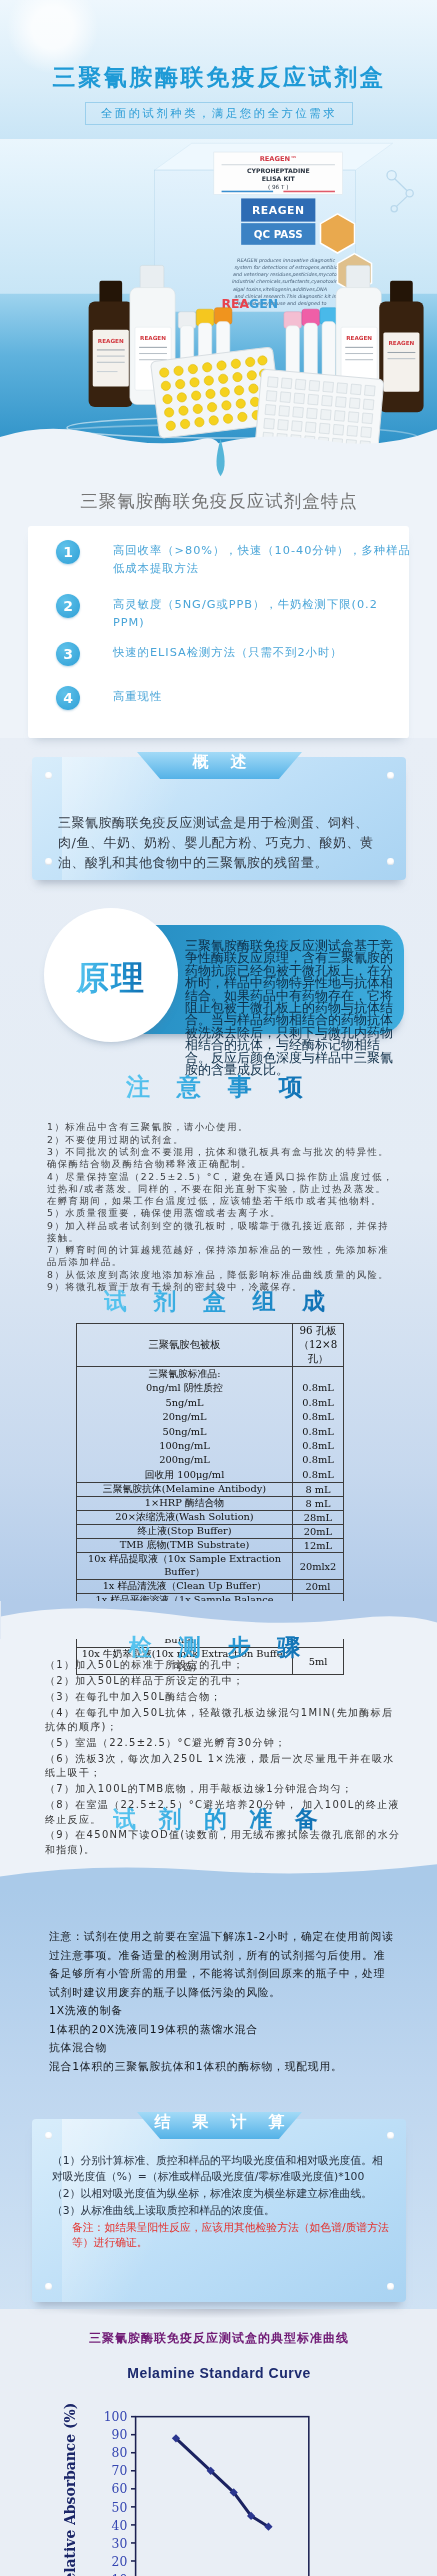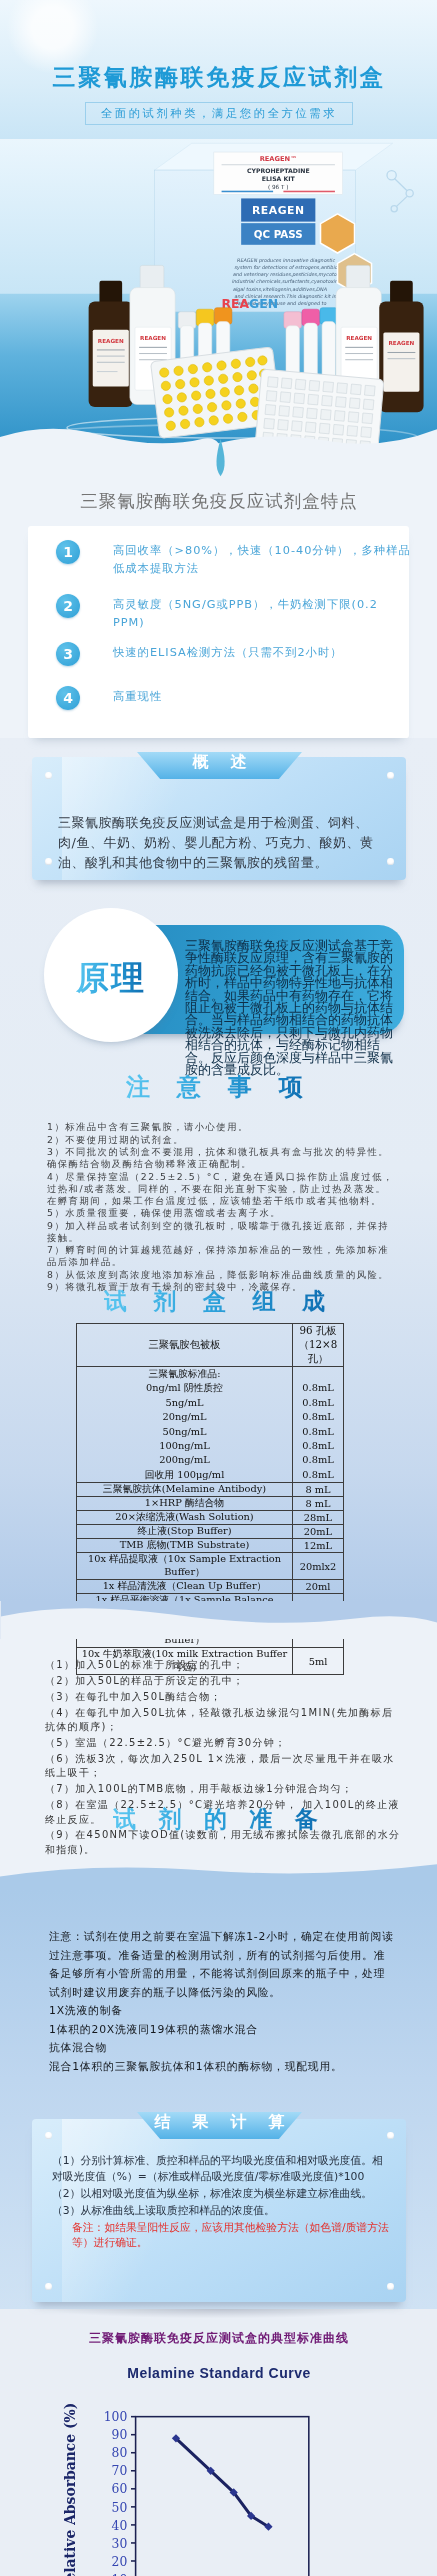--- a/index.html
+++ b/index.html
@@ -438,20 +438,21 @@
       <td>5ml</td>
         </tr>
   </tbody>
     </table>
 
   <svg class="abs" style="left:0;top:1601px" width="438" height="38" viewBox="0 0 850 74">
     <rect x="0" y="0" width="850" height="74" fill="#b2cbe9"></rect>
     <path d="M0,74 L0,30 Q 140,0 330,26 Q 530,54 690,34 Q 785,22 850,42 L850,74 Z" fill="#edf2f8"></path>
   </svg>
 
+  <div class="abs center" style="top:1632px"><span class="gtext big-heading">检 测 步 骤</span></div>
   <div class="abs steps-list">
     <div>（1）加入50L的标准于所设定的孔中；</div>
     <div>（2）加入50L的样品于所设定的孔中；</div>
     <div>（3）在每孔中加入50L酶结合物；</div>
     <div>（4）在每孔中加入50L抗体，轻敲微孔板边缘混匀1MIN(先加酶标后抗体的顺序)；</div>
     <div>（5）室温（22.5±2.5）°C避光孵育30分钟；</div>
     <div>（6）洗板3次，每次加入250L 1×洗液，最后一次尽量甩干并在吸水纸上吸干；</div>
     <div>（7）加入100L的TMB底物，用手敲板边缘1分钟混合均匀；</div>
     <div>（8）在室温（22.5±2.5）°C避光培养20分钟， 加入100L的终止液终止反应。</div>
     <div>（9）在450NM下读OD值(读数前，用无绒布擦拭除去微孔底部的水分和指痕)。</div>

